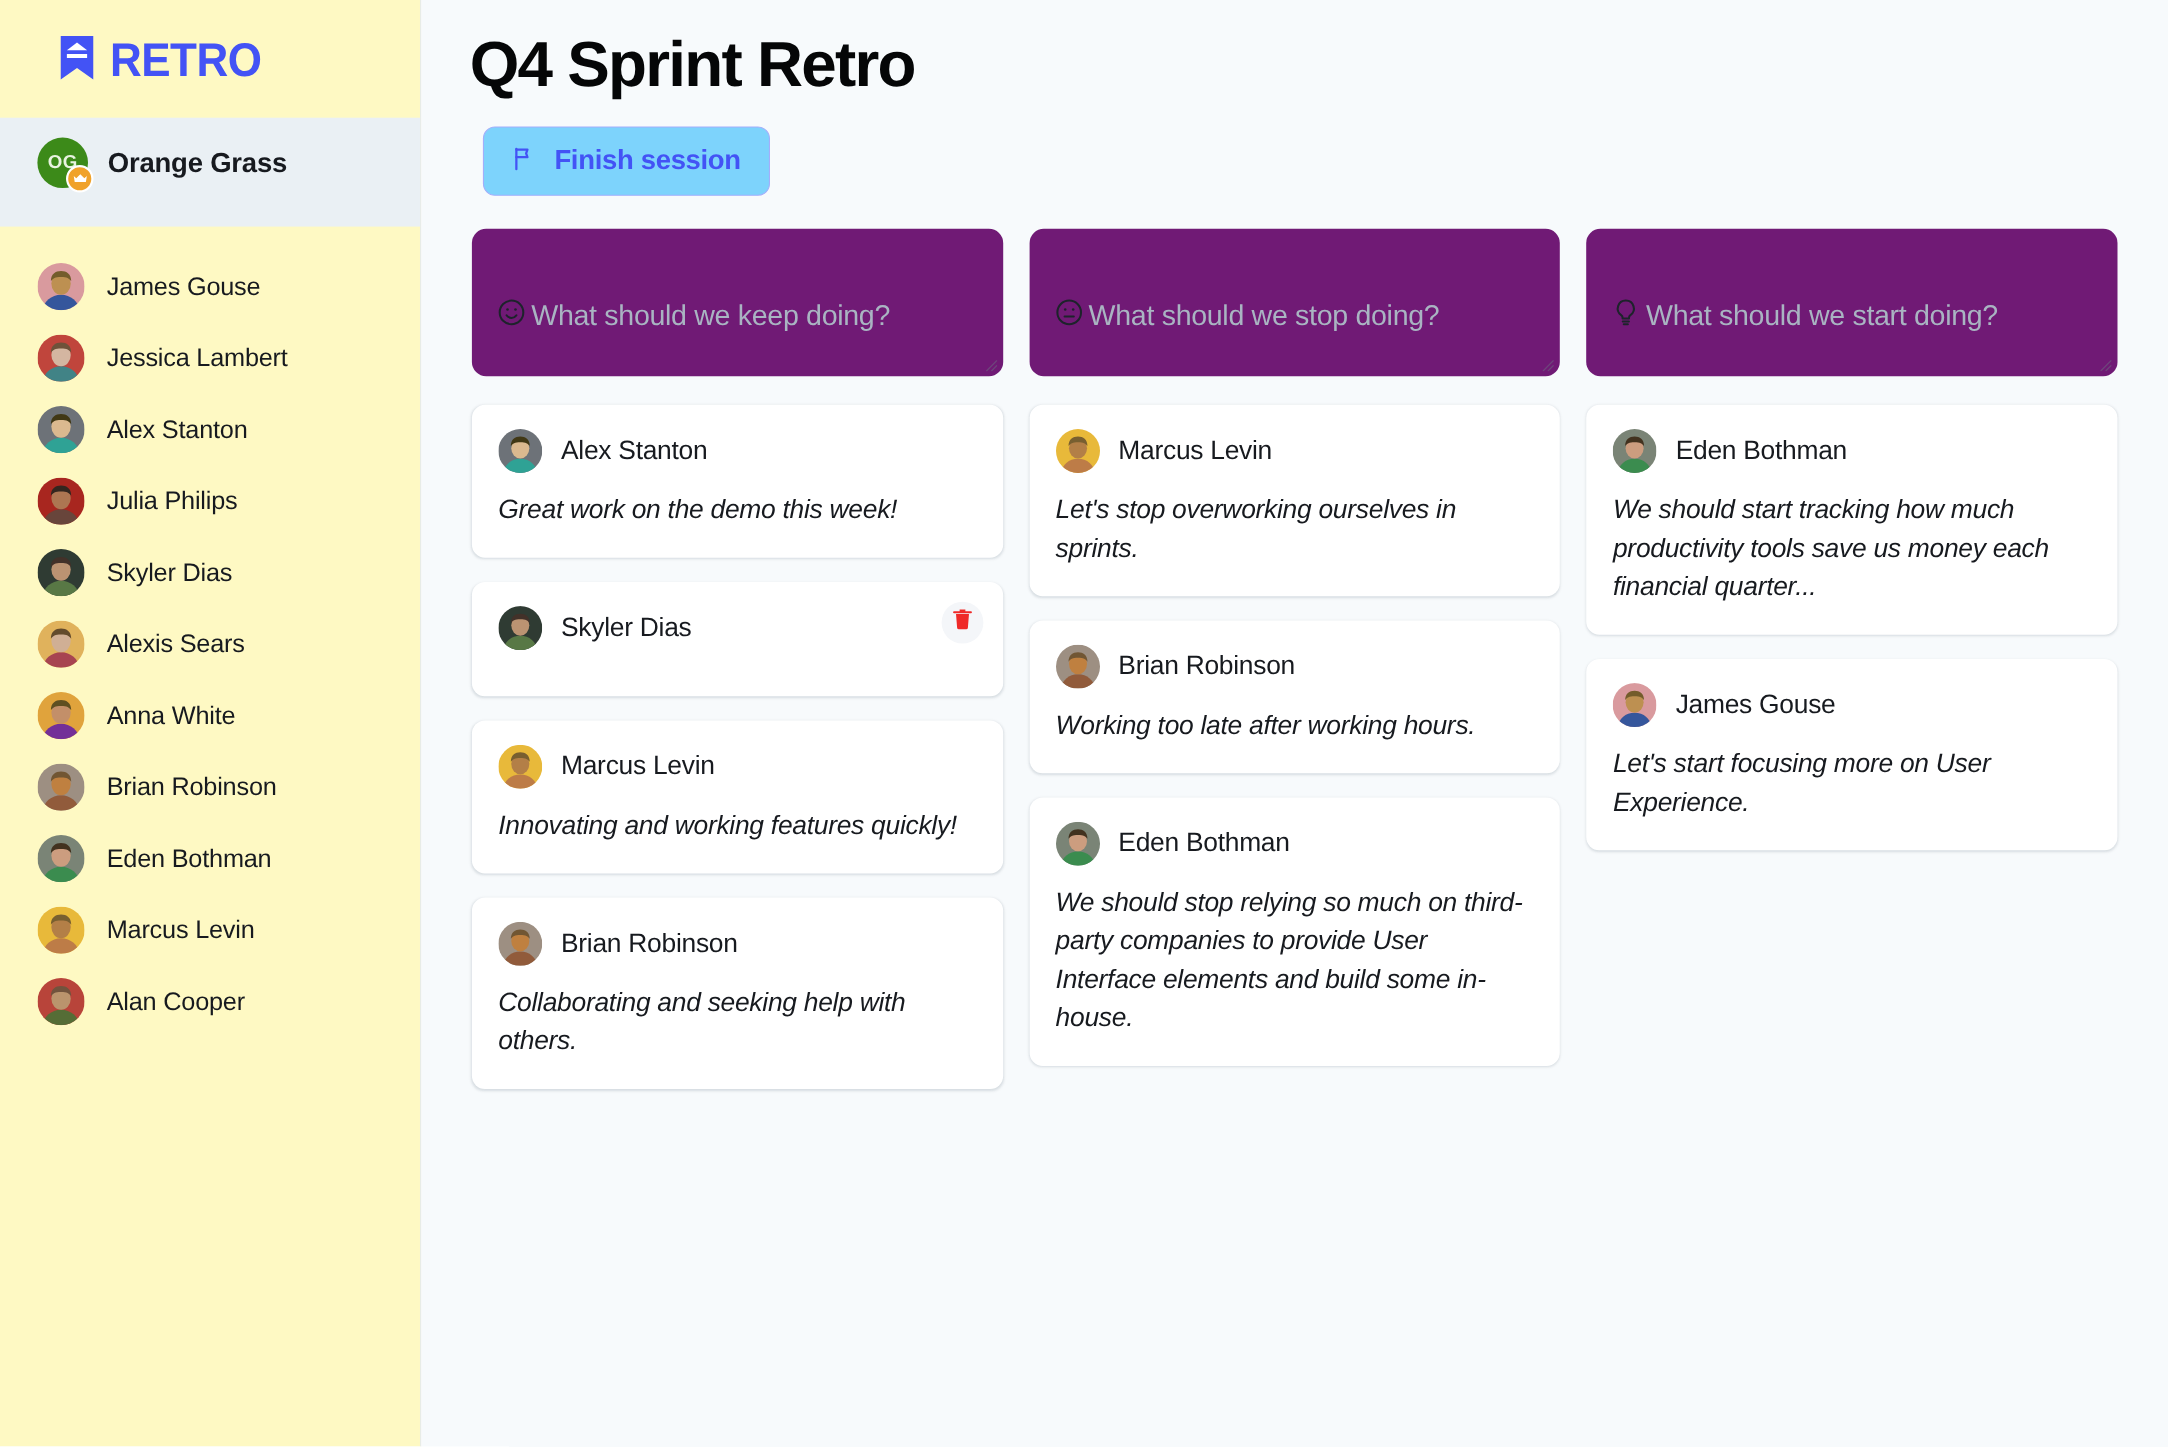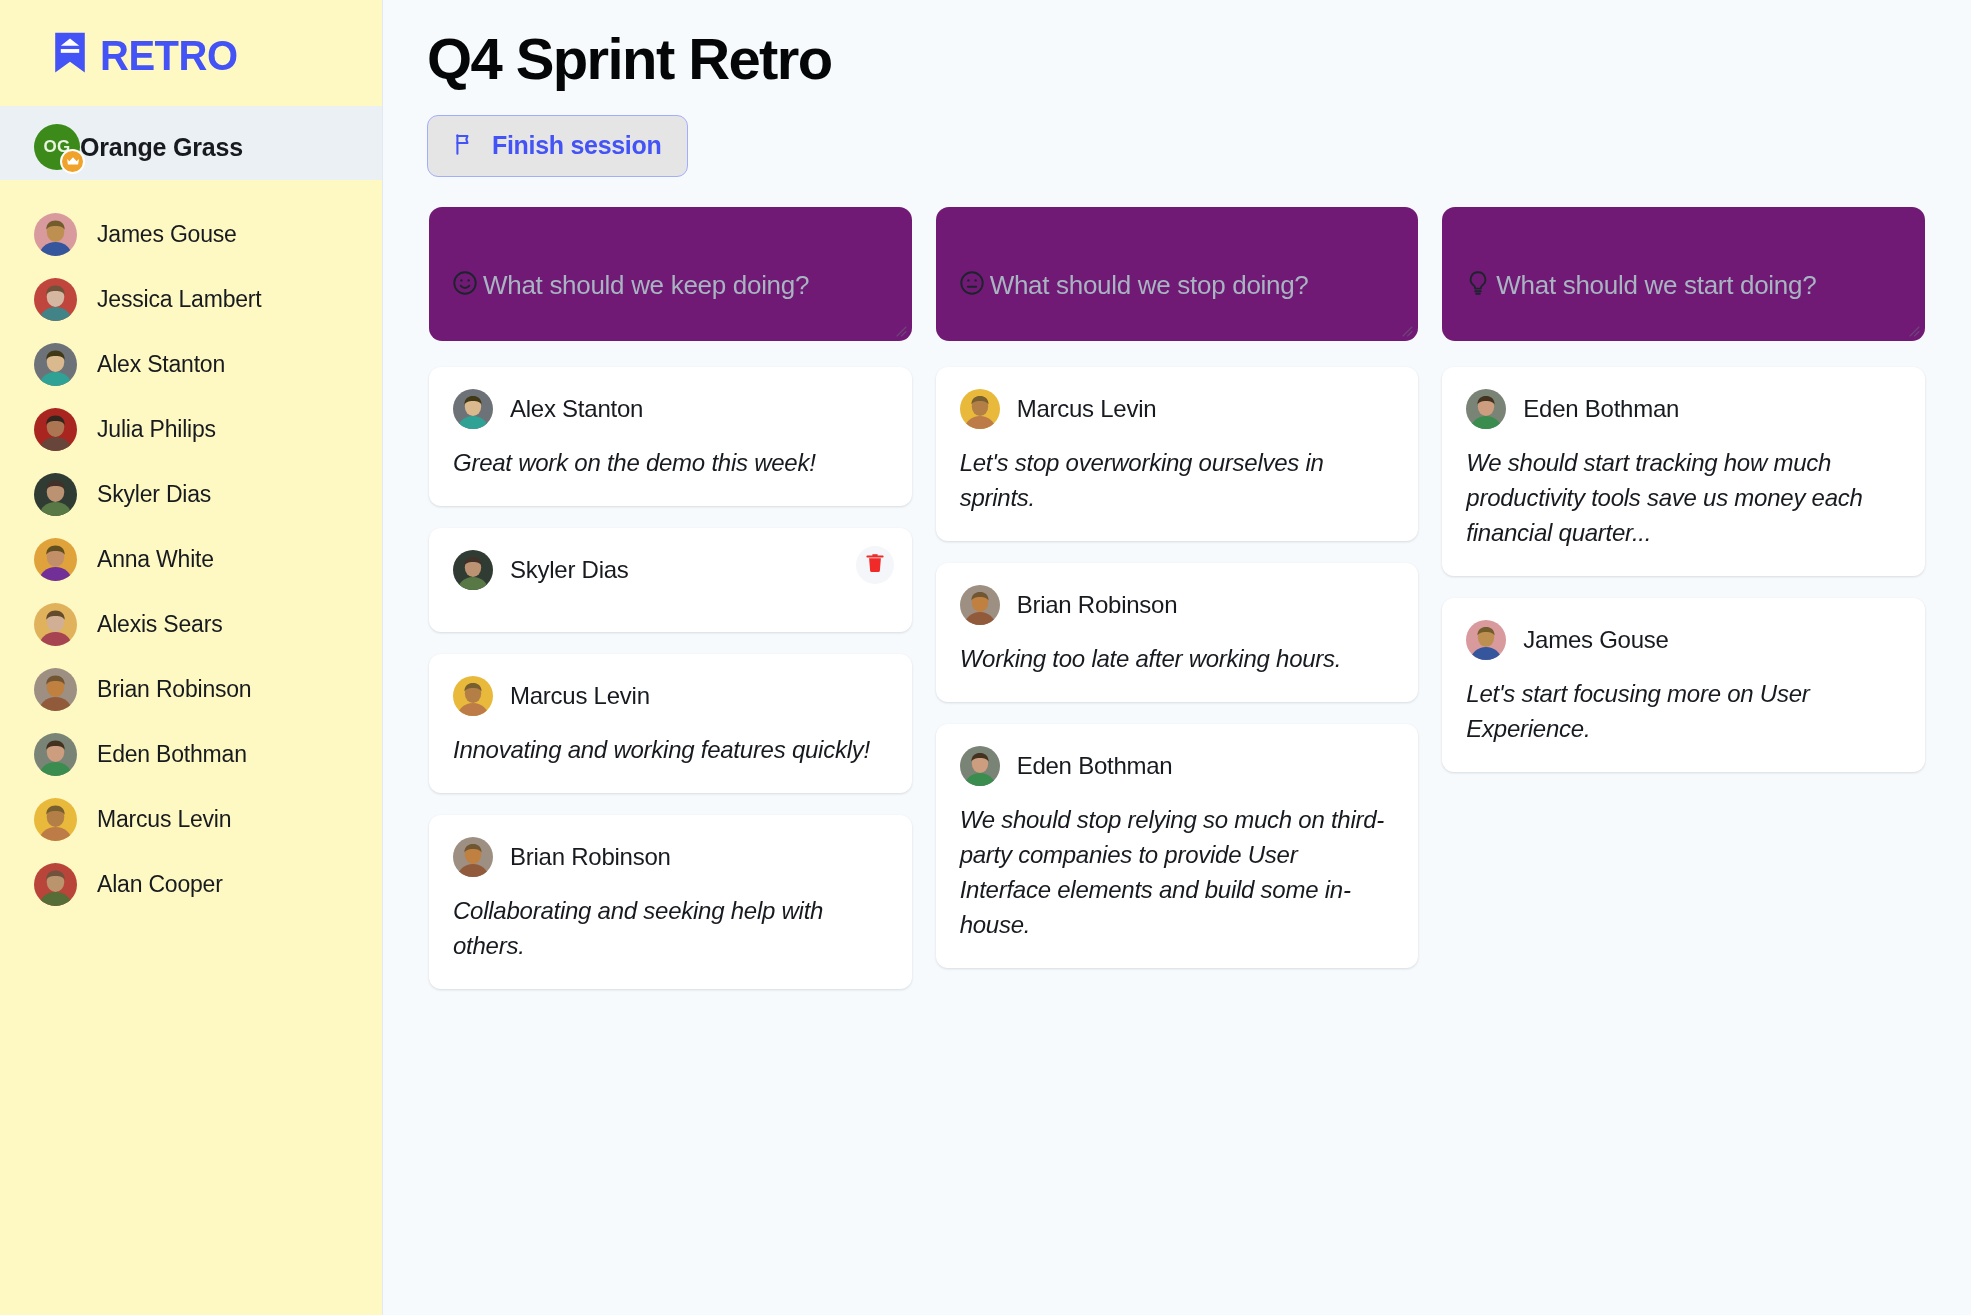--- a/index.html
+++ b/index.html
@@ -42,22 +42,23 @@
     letter-spacing: -0.5px;
     color: #4353f5;
     font-family: "Liberation Sans", sans-serif;
     transform: scaleX(0.93);
     transform-origin: left center;
   }
 
   .owner-row {
     display: flex;
     align-items: center;
+    gap: 18px;
     background: #eaf0f4;
-    padding: 18px 0 10px 34px;
+    padding: 18px 0 35px 34px;
     margin-bottom: 22px;
   }
   .owner-avatar-wrap { position: relative; width: 46px; height: 46px; flex: 0 0 46px; }
   .owner-avatar {
     width: 46px; height: 46px; border-radius: 50%;
     background: #3c8a19;
     display: flex; align-items: center; justify-content: center;
     color: #e8f3e0; font-size: 17px; font-weight: 700;
     letter-spacing: 0.3px;
     font-family: "Liberation Sans", sans-serif;
@@ -94,24 +95,24 @@
     background: #f7fafc;
     padding: 26px 38px 0 38px;
     overflow: hidden;
   }
   .page-title {
     font-size: 58px; font-weight: 800; color: #050607;
     letter-spacing: -1.6px; line-height: 1.15;
     margin: 0 0 0 6px;
   }
   .finish-btn {
-    margin: 22px 0 30px 6px;
+    margin: 22px 0 30px 18px;
     display: inline-flex; align-items: center; gap: 14px;
     border: 1.6px solid #a3aefb;
-    background: #e5e5e5;
+    background: #7dd3fc;
     border-radius: 11px;
     padding: 15px 26px 15px 24px;
     cursor: pointer;
   }
   .finish-label {
     font-size: 25px; font-weight: 600; color: #4353f5;
     letter-spacing: -0.3px;
   }
 
   .columns {
@@ -253,35 +254,35 @@
           <span class="member-avatar"><svg viewBox="0 0 40 40" width="100%" height="100%" preserveAspectRatio="xMidYMid slice">
               <rect width="40" height="40" fill="#2f3b33"></rect>
               <ellipse cx="20" cy="40" rx="15" ry="13" fill="hsl(97,27%,37%)"></ellipse>
               <ellipse cx="20" cy="17.5" rx="8.2" ry="9.4" fill="hsl(27,35%,59%)"></ellipse>
               <path d="M11.4 15.5c0-6 3.9-8.6 8.6-8.6s8.6 2.6 8.6 8.6c-1.6-2.2-3.6-3.5-8.6-3.5s-7 1.3-8.6 3.5z" fill="hsl(19,23%,21%)"></path>
             </svg></span>
           <span class="member-name">Skyler Dias</span>
         </div>
         <div class="member-row">
           <span class="member-avatar"><svg viewBox="0 0 40 40" width="100%" height="100%" preserveAspectRatio="xMidYMid slice">
+              <rect width="40" height="40" fill="#e0b25c"></rect>
+              <ellipse cx="20" cy="40" rx="15" ry="13" fill="hsl(352,42%,46%)"></ellipse>
+              <ellipse cx="20" cy="17.5" rx="8.2" ry="9.4" fill="hsl(26,38%,70%)"></ellipse>
+              <path d="M11.4 15.5c0-6 3.9-8.6 8.6-8.6s8.6 2.6 8.6 8.6c-1.6-2.2-3.6-3.5-8.6-3.5s-7 1.3-8.6 3.5z" fill="hsl(34,38%,28%)"></path>
+            </svg></span>
+          <span class="member-name">Alexis Sears</span>
+        </div>
+        <div class="member-row">
+          <span class="member-avatar"><svg viewBox="0 0 40 40" width="100%" height="100%" preserveAspectRatio="xMidYMid slice">
               <rect width="40" height="40" fill="#e0a33c"></rect>
               <ellipse cx="20" cy="40" rx="15" ry="13" fill="hsl(279,53%,39%)"></ellipse>
               <ellipse cx="20" cy="17.5" rx="8.2" ry="9.4" fill="hsl(25,43%,59%)"></ellipse>
               <path d="M11.4 15.5c0-6 3.9-8.6 8.6-8.6s8.6 2.6 8.6 8.6c-1.6-2.2-3.6-3.5-8.6-3.5s-7 1.3-8.6 3.5z" fill="hsl(45,49%,25%)"></path>
             </svg></span>
           <span class="member-name">Anna White</span>
-        </div>
-        <div class="member-row">
-          <span class="member-avatar"><svg viewBox="0 0 40 40" width="100%" height="100%" preserveAspectRatio="xMidYMid slice">
-              <rect width="40" height="40" fill="#e0b25c"></rect>
-              <ellipse cx="20" cy="40" rx="15" ry="13" fill="hsl(352,42%,46%)"></ellipse>
-              <ellipse cx="20" cy="17.5" rx="8.2" ry="9.4" fill="hsl(26,38%,70%)"></ellipse>
-              <path d="M11.4 15.5c0-6 3.9-8.6 8.6-8.6s8.6 2.6 8.6 8.6c-1.6-2.2-3.6-3.5-8.6-3.5s-7 1.3-8.6 3.5z" fill="hsl(34,38%,28%)"></path>
-            </svg></span>
-          <span class="member-name">Alexis Sears</span>
         </div>
         <div class="member-row">
           <span class="member-avatar"><svg viewBox="0 0 40 40" width="100%" height="100%" preserveAspectRatio="xMidYMid slice">
               <rect width="40" height="40" fill="#9d8f82"></rect>
               <ellipse cx="20" cy="40" rx="15" ry="13" fill="hsl(22,42%,40%)"></ellipse>
               <ellipse cx="20" cy="17.5" rx="8.2" ry="9.4" fill="hsl(30,50%,50%)"></ellipse>
               <path d="M11.4 15.5c0-6 3.9-8.6 8.6-8.6s8.6 2.6 8.6 8.6c-1.6-2.2-3.6-3.5-8.6-3.5s-7 1.3-8.6 3.5z" fill="hsl(34,38%,32%)"></path>
             </svg></span>
           <span class="member-name">Brian Robinson</span>
         </div>

